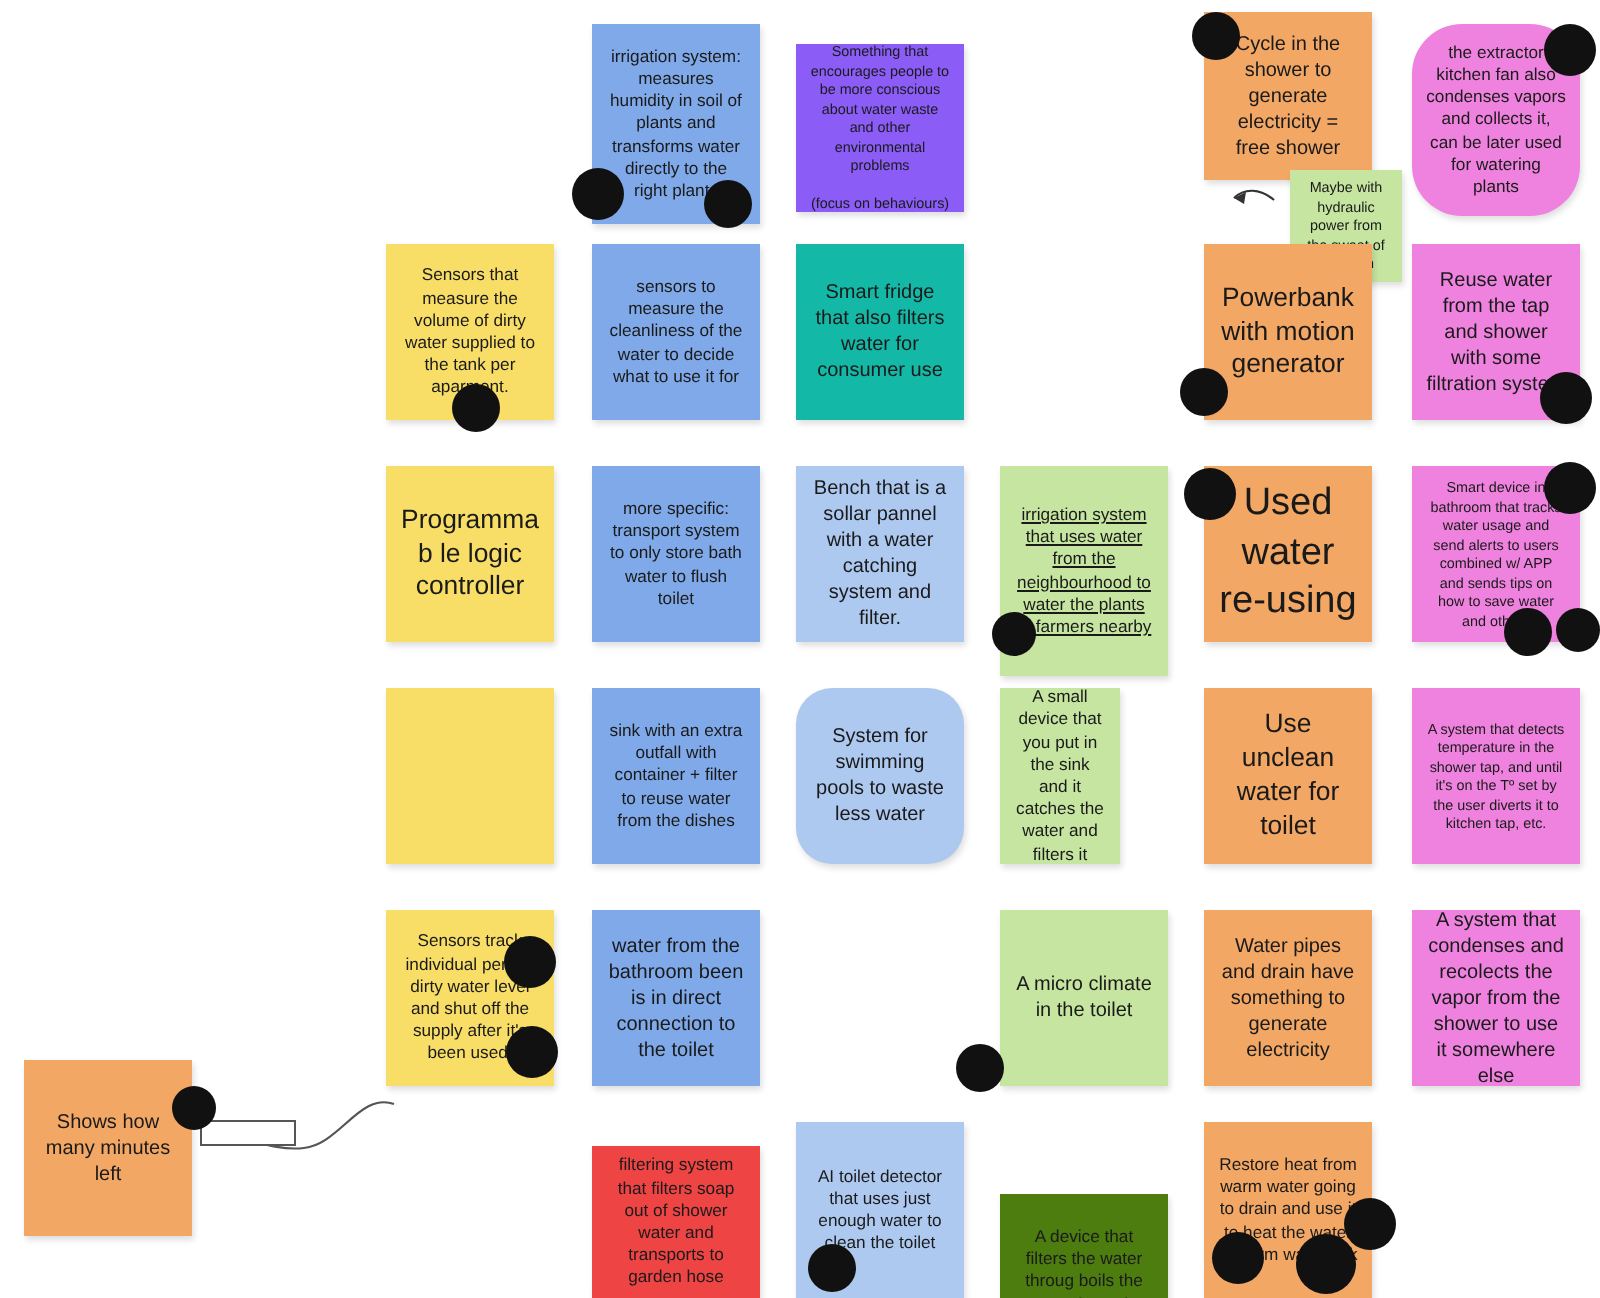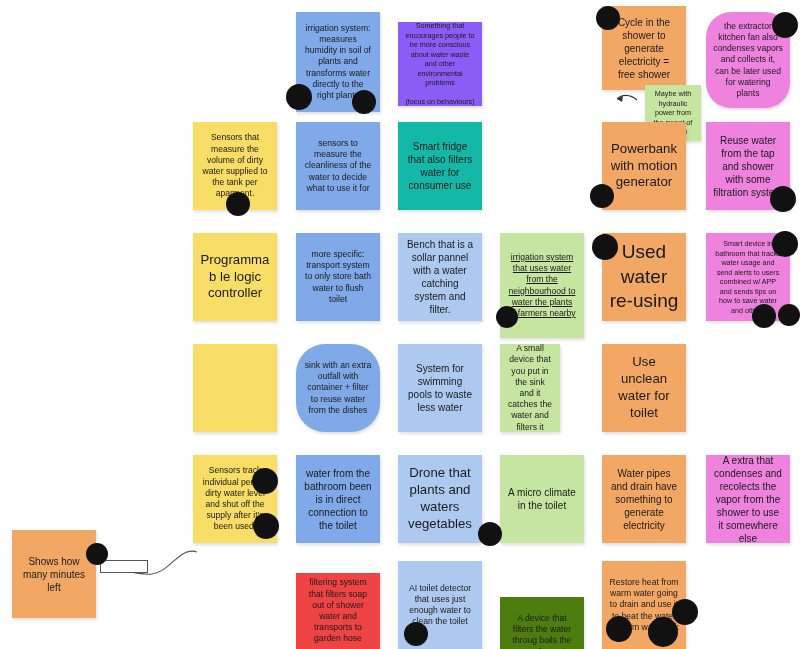--- a/index.html
+++ b/index.html
@@ -112,49 +112,49 @@
     </div>
     <div class="note fs-xl" style="left: 602px; top: 233px; width: 84px; height: 88px; background: rgb(242, 167, 101);">
       <span class="txt">Used water re-using</span>
     </div>
     <div class="note fs-xs" style="left: 706px; top: 233px; width: 84px; height: 88px; background: rgb(238, 130, 222);">
       <span class="txt">Smart device in bathroom that tracks water usage and send alerts to users combined w/ APP and sends tips on how to save water and others</span>
     </div>
     <div class="note fs-m" style="left: 193px; top: 344px; width: 84px; height: 88px; background: rgb(248, 222, 102);">
       <span class="txt"></span>
     </div>
-    <div class="note fs-s" style="left: 296px; top: 344px; width: 84px; height: 88px; background: rgb(127, 169, 232); border-radius: 29px;">
+    <div class="note fs-s" style="left: 296px; top: 344px; width: 84px; height: 88px; background: rgb(127, 169, 232);">
       <span class="txt">sink with an extra outfall with container + filter to reuse water from the dishes</span>
     </div>
-    <div class="note fs-m" style="left: 398px; top: 344px; width: 84px; height: 88px; background: rgb(174, 201, 240);">
+    <div class="note fs-m" style="left: 398px; top: 344px; width: 84px; height: 88px; background: rgb(174, 201, 240); border-radius: 18px;">
       <span class="txt">System for swimming pools to waste less water</span>
     </div>
     <div class="note fs-s" style="left: 500px; top: 344px; width: 60px; height: 88px; background: rgb(198, 229, 160);">
       <span class="txt">A small device that you put in the sink and it catches the water and filters it</span>
     </div>
     <div class="note fs-l" style="left: 602px; top: 344px; width: 84px; height: 88px; background: rgb(242, 167, 101);">
       <span class="txt">Use unclean water for toilet</span>
     </div>
+    <div class="note fs-xs" style="left: 706px; top: 344px; width: 84px; height: 88px; background: rgb(238, 130, 222);">
+      <span class="txt">A system that detects temperature in the shower tap, and until it's on the Tº set by the user diverts it to kitchen tap, etc.</span>
+    </div>
     <div class="note fs-s" style="left: 193px; top: 455px; width: 84px; height: 88px; background: rgb(248, 222, 102);">
       <span class="txt">Sensors track individual person dirty water level and shut off the supply after it's been used.</span>
     </div>
     <div class="note fs-m" style="left: 296px; top: 455px; width: 84px; height: 88px; background: rgb(127, 169, 232);">
       <span class="txt">water from the bathroom been is in direct connection to the toilet</span>
-    </div>
-    <div class="note fs-l" style="left: 398px; top: 455px; width: 84px; height: 88px; background: rgb(174, 201, 240);">
-      <span class="txt">Drone that plants and waters vegetables</span>
     </div>
     <div class="note fs-m" style="left: 500px; top: 455px; width: 84px; height: 88px; background: rgb(198, 229, 160); justify-content: flex-end;">
       <span class="txt">A micro climate in the toilet</span>
     </div>
     <div class="note fs-m" style="left: 602px; top: 455px; width: 84px; height: 88px; background: rgb(242, 167, 101);">
       <span class="txt">Water pipes and drain have something to generate electricity</span>
     </div>
     <div class="note fs-m" style="left: 706px; top: 455px; width: 84px; height: 88px; background: rgb(238, 130, 222);">
-      <span class="txt">A extra that condenses and recolects the vapor from the shower to use it somewhere else</span>
+      <span class="txt">A system that condenses and recolects the vapor from the shower to use it somewhere else</span>
     </div>
     <div class="note fs-m" style="left: 12px; top: 530px; width: 84px; height: 88px; background: rgb(242, 167, 101);">
       <span class="txt">Shows how many minutes left</span>
     </div>
     <div class="note fs-s" style="left: 296px; top: 561px; width: 84px; height: 76px; background: #ef4444; margin-top: 12px;">
       <span class="txt">filtering system that filters soap out of shower water and transports to garden hose</span>
     </div>
     <div class="note fs-s" style="left: 398px; top: 561px; width: 84px; height: 88px; background: rgb(174, 201, 240);">
       <span class="txt">AI toilet detector that uses just enough water to clean the toilet</span>
     </div>

